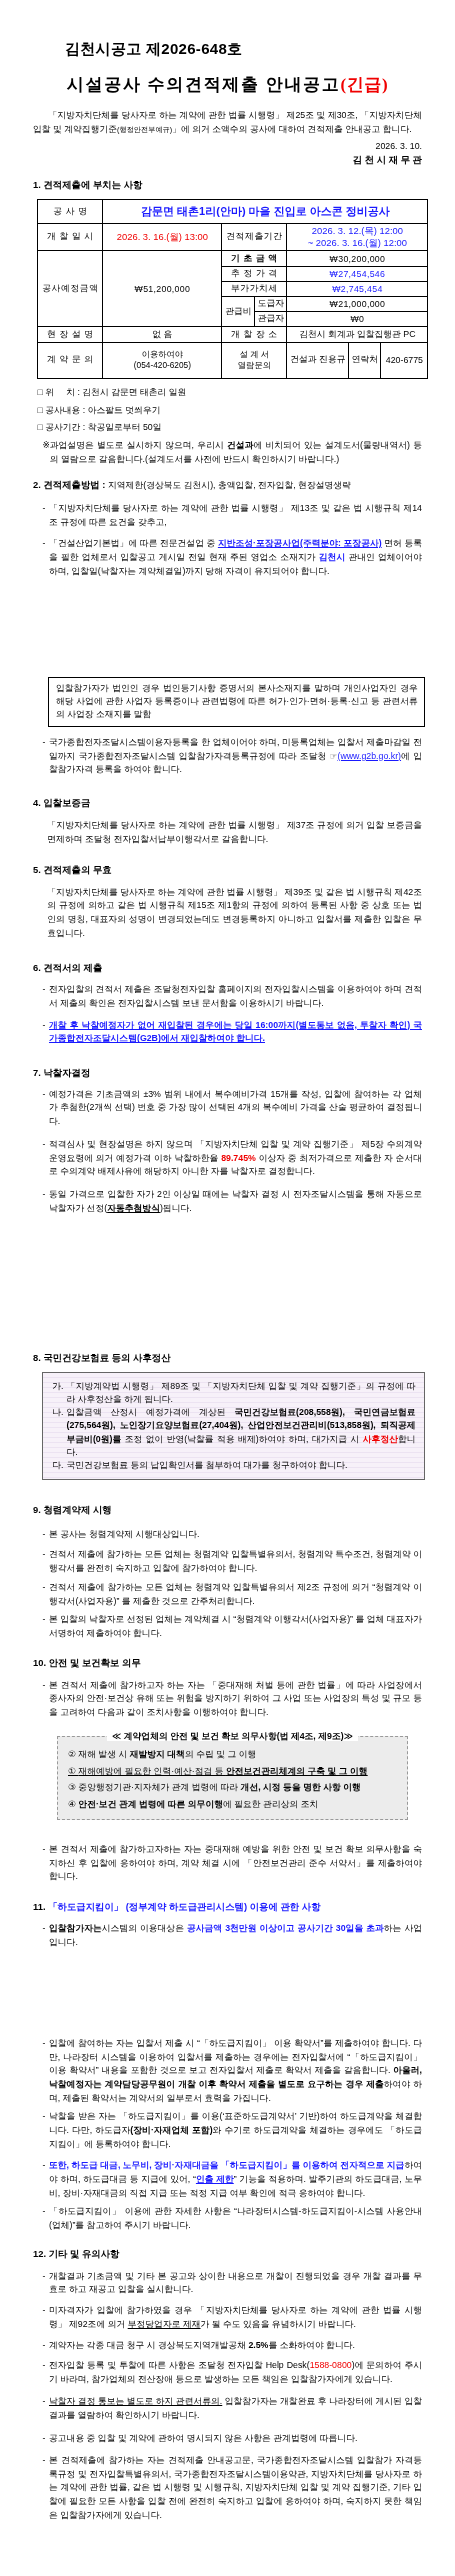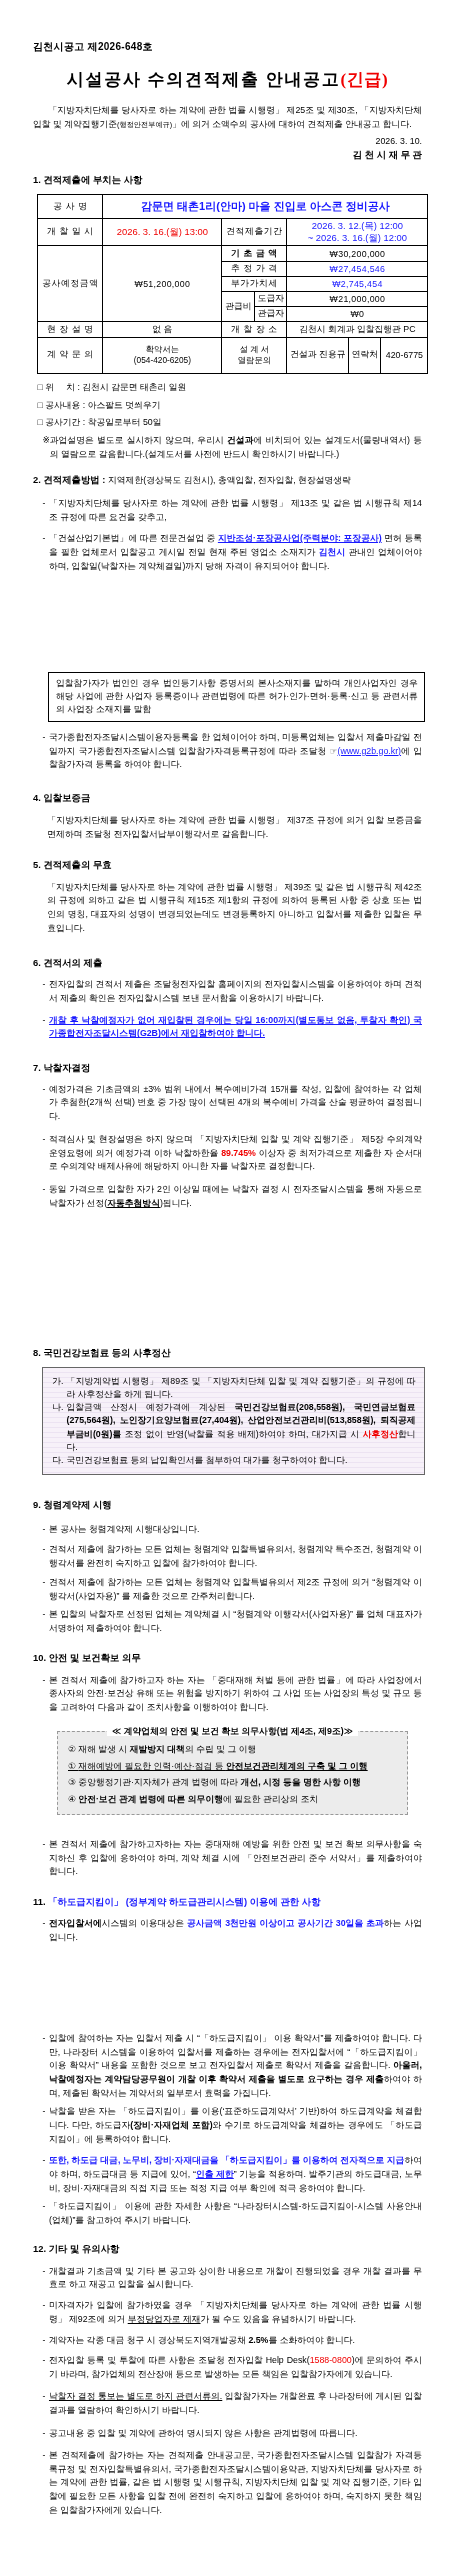--- a/index.html
+++ b/index.html
@@ -1,19 +1,19 @@
 <!DOCTYPE html>
 <html lang="ko" style="font-size:8.8px"><head>
 <meta charset="utf-8">
 <style>
   html,body{margin:0;padding:0;background:#fff;}
   body{width:455px;font-family:"Liberation Sans","DejaVu Sans",sans-serif;color:#000;}
   .page{position:relative;width:455px;height:2576px;overflow:hidden;box-sizing:border-box;
         padding:40px 33px 0 33px;}
-  .notice-no{font-size:10px;font-weight:bold;letter-spacing:0.3px;}
+  .notice-no{font-size:15px;font-weight:bold;letter-spacing:0.3px;margin-left:32px;}
   .doc-title{margin-top:14.3px;text-align:center;font-family:"Liberation Serif","DejaVu Serif",serif;
              font-size:17px;font-weight:bold;letter-spacing:1.7px;}
   .doc-title .rd{letter-spacing:0.6px;}
   .intro{margin-top:13.2px;font-size:8.8px;line-height:13.8px;text-align:justify;text-indent:15.4px;}
   .sm{font-size:7.2px;}
   .date-line{margin-top:3.3px;text-align:right;font-size:8.8px;line-height:12px;}
   .signer-line{margin-top:1.1px;text-align:right;font-size:9.4px;font-weight:bold;line-height:14.3px;white-space:pre;}
   .h{font-size:9.4px;font-weight:bold;line-height:13.8px;}
   .p{font-size:8.8px;line-height:13.8px;text-align:justify;}
   .li{display:flex;font-size:8.8px;line-height:13.8px;}
@@ -132,21 +132,21 @@
     </tr>
     <tr style="height:15.4px">
       <td class="lbl">현 장 설 명</td>
       <td>없 음</td>
       <td colspan="2" class="lbl">개 찰 장 소</td>
       <td colspan="3">김천시 회계과 입찰집행관 PC</td>
     </tr>
     <tr style="height:36px">
       <td class="lbl">계 약 문 의</td>
       <td class="two-line">
-        <div>확약서는</div>
+        <div>이용하여야</div>
         <div>(054-420-6205)</div>
       </td>
       <td colspan="2" class="two-line">
         <div>설 계 서</div>
         <div>열람문의</div>
       </td>
       <td>건설과 진용규</td>
       <td>연락처</td>
       <td>420-6775</td>
     </tr>
@@ -263,21 +263,21 @@
   <div class="li ind1 mt42">
     <span class="mk">-</span>
     <span class="tx">본 견적서 제출에 참가하고자하는 자는 중대재해 예방을 위한 안전 및 보건 확보 의무사항을 숙지하신 후 입찰에 응하여야 하며, 계약 체결 시에 「안전보건관리 준수 서약서」를 제출하여야 합니다.</span>
   </div>
 
   <div class="h mt28">
     <span>11.</span> <span class="bl">「하도급지킴이」 (정부계약 하도급관리시스템) 이용에 관한 사항</span>
   </div>
   <div class="li ind1 mt16">
     <span class="mk">-</span>
-    <span class="tx"><span class="b">전자입찰서에</span><span>시스템의 이용대상은 </span><span class="bl b">공사금액 3천만원 이상이고 공사기간 30일을 초과</span><span>하는 사업입니다.</span></span>
+    <span class="tx"><span class="b">입찰참가자는</span><span>시스템의 이용대상은 </span><span class="bl b">공사금액 3천만원 이상이고 공사기간 30일을 초과</span><span>하는 사업입니다.</span></span>
   </div>
 
   <div class="li ind1 pgbrk3">
     <span class="mk">-</span>
     <span class="tx"><span>입찰에 참여하는 자는 입찰서 제출 시 “「하도급지킴이」 이용 확약서”를 제출하여야 합니다. 다만, 나라장터 시스템을 이용하여 입찰서를 제출하는 경우에는 전자입찰서에 “「하도급지킴이」 이용 확약서” 내용을 포함한 것으로 보고 전자입찰서 제출로 확약서 제출을 갈음합니다. </span><span class="b">아울러, 낙찰예정자는 계약담당공무원이 개찰 이후 확약서 제출을 별도로 요구하는 경우 제출</span><span>하여야 하며, 제출된 확약서는 계약서의 일부로서 효력을 가집니다.</span></span>
   </div>
   <div class="li ind1 mt8">
     <span class="mk">-</span>
     <span class="tx"><span>낙찰을 받은 자는 「하도급지킴이」를 이용(‘표준하도급계약서’ 기반)하여 하도급계약을 체결합니다. 다만, 하도급자</span><span class="b">(장비·자재업체 포함)</span><span>와 수기로 하도급계약을 체결하는 경우에도 「하도급지킴이」에 등록하여야 합니다.</span></span>
   </div>

